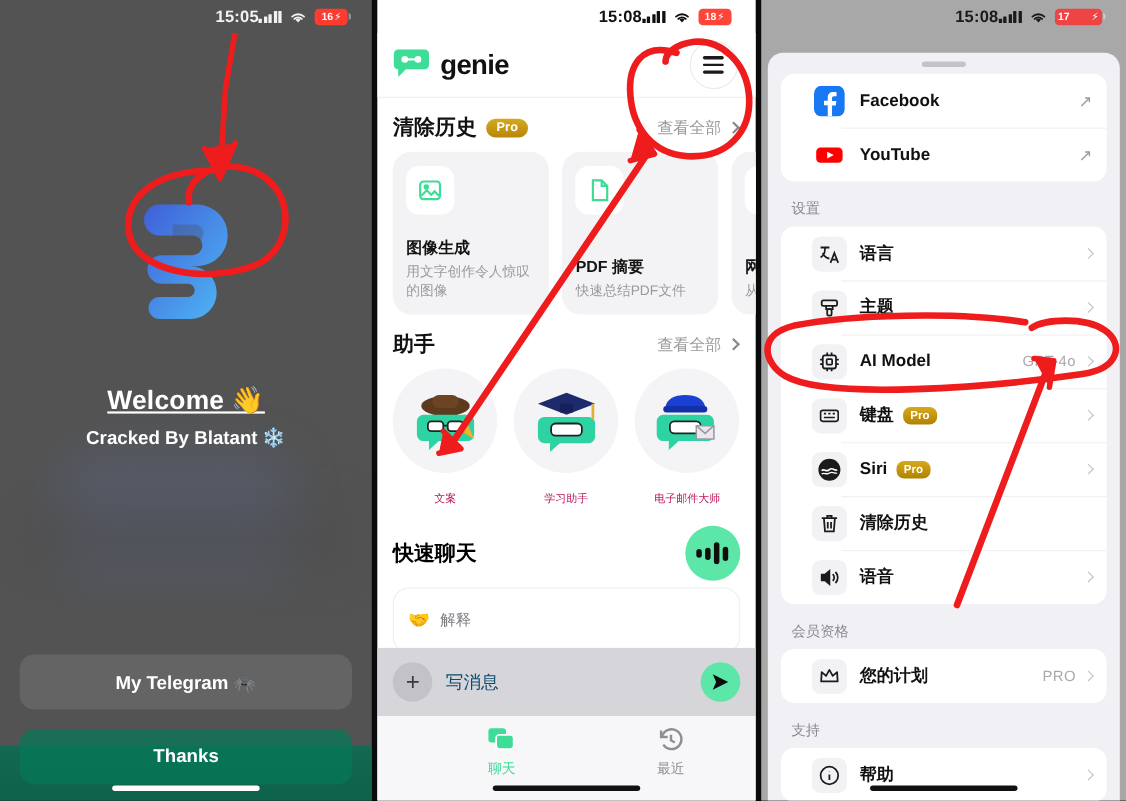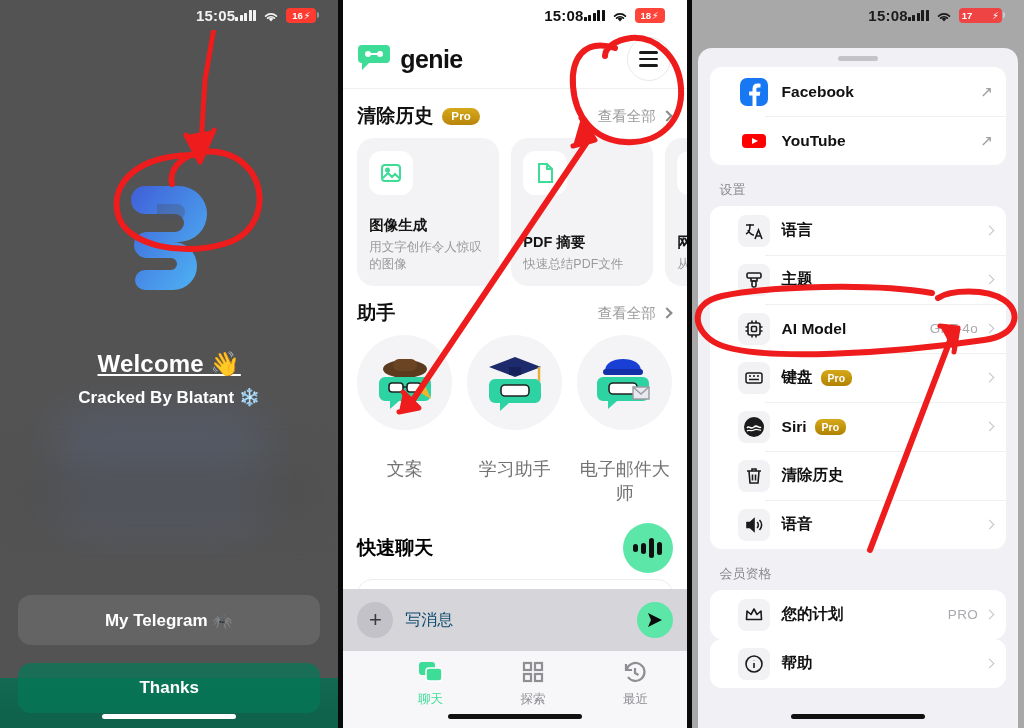--- a/index.html
+++ b/index.html
@@ -123,21 +123,21 @@
   }
   .tool-name { font-size: 14.5px; font-weight: bold; color: #141414; margin-top: auto; }
   .tool-desc { font-size: 12.5px; color: #9a9a9e; line-height: 1.35; margin-top: 4px; }
 
   .assist-row { display: flex; gap: 15px; padding: 0 0 0 14px; }
   .assist { flex: 0 0 95px; text-align: center; }
   .assist-av {
     width: 95px; height: 95px; border-radius: 50%; background: #f4f4f6;
     display: flex; align-items: center; justify-content: center; overflow: hidden;
   }
-  .assist-label { font-size: 18px; color: #737373; margin-top: 27px; }
+  .assist-label { font-size: 10px; color: #be185d; margin-top: 16px; }
 
   .qc-head { display:flex; align-items:center; justify-content:space-between; padding: 18px 14px 6px 14px; }
   .qc-title { font-size: 19px; font-weight: bold; color:#000000; }
   .voice-orb {
     width: 50px; height: 50px; border-radius: 50%; background: #5ce6a8;
     display:flex; align-items:center; justify-content:center; gap: 3px;
   }
   .voice-orb i { width: 5px; background: #0f0f0f; border-radius: 3px; display:block; }
   .voice-orb i:nth-child(1){ height: 8px; }
   .voice-orb i:nth-child(2){ height: 11px; }
@@ -442,29 +442,20 @@
     <div class="tabbar">
       <div class="tab active">
         <svg width="26" height="24" viewBox="0 0 26 24">
           <rect x="1" y="2" width="16" height="13" rx="3" fill="#3ddc97"></rect>
           <rect x="8" y="8" width="16" height="13" rx="3" fill="#3ddc97" stroke="#fff" stroke-width="1.6"></rect>
         </svg>
         <span class="tab-label">聊天</span>
       </div>
       <div class="tab">
         <svg width="24" height="24" viewBox="0 0 24 24" fill="none" stroke="#8e8e93" stroke-width="2.2">
-          <rect x="3" y="3" width="7" height="7"></rect>
-            <rect x="14" y="3" width="7" height="7"></rect>
-          <rect x="3" y="14" width="7" height="7"></rect>
-            <rect x="14" y="14" width="7" height="7"></rect>
-        </svg>
-        <span class="tab-label">探索</span>
-      </div>
-      <div class="tab">
-        <svg width="24" height="24" viewBox="0 0 24 24" fill="none" stroke="#8e8e93" stroke-width="2.2">
           <path d="M4 9a9 9 0 1 1 1 8"></path>
             <path d="M3 4v6h6"></path>
             <path d="M12 8v5l3.5 2"></path>
         </svg>
         <span class="tab-label">最近</span>
       </div>
     </div>
     <div class="home-indicator" style="background:#111"></div>
 
     <svg class="annot" width="345" height="728">
@@ -640,20 +631,21 @@
               </svg>
           </div>
           <div class="row-label">您的计划</div>
           <div class="row-right">
             <span class="row-value">PRO</span>
             <span class="chev-sm"></span>
           </div>
         </div>
       </div>
 
+      <div class="group-label">支持</div>
       <div class="group">
         <div class="row">
           <div class="row-icon">
             <svg width="20" height="20" viewBox="0 0 20 20" fill="none" stroke="#1b1b1b" stroke-width="1.6">
                 <circle cx="10" cy="10" r="8"></circle>
                 <path d="M10 9v5M10 6.3v.2"></path>
               </svg>
           </div>
           <div class="row-label">帮助</div>
           <div class="row-right">

